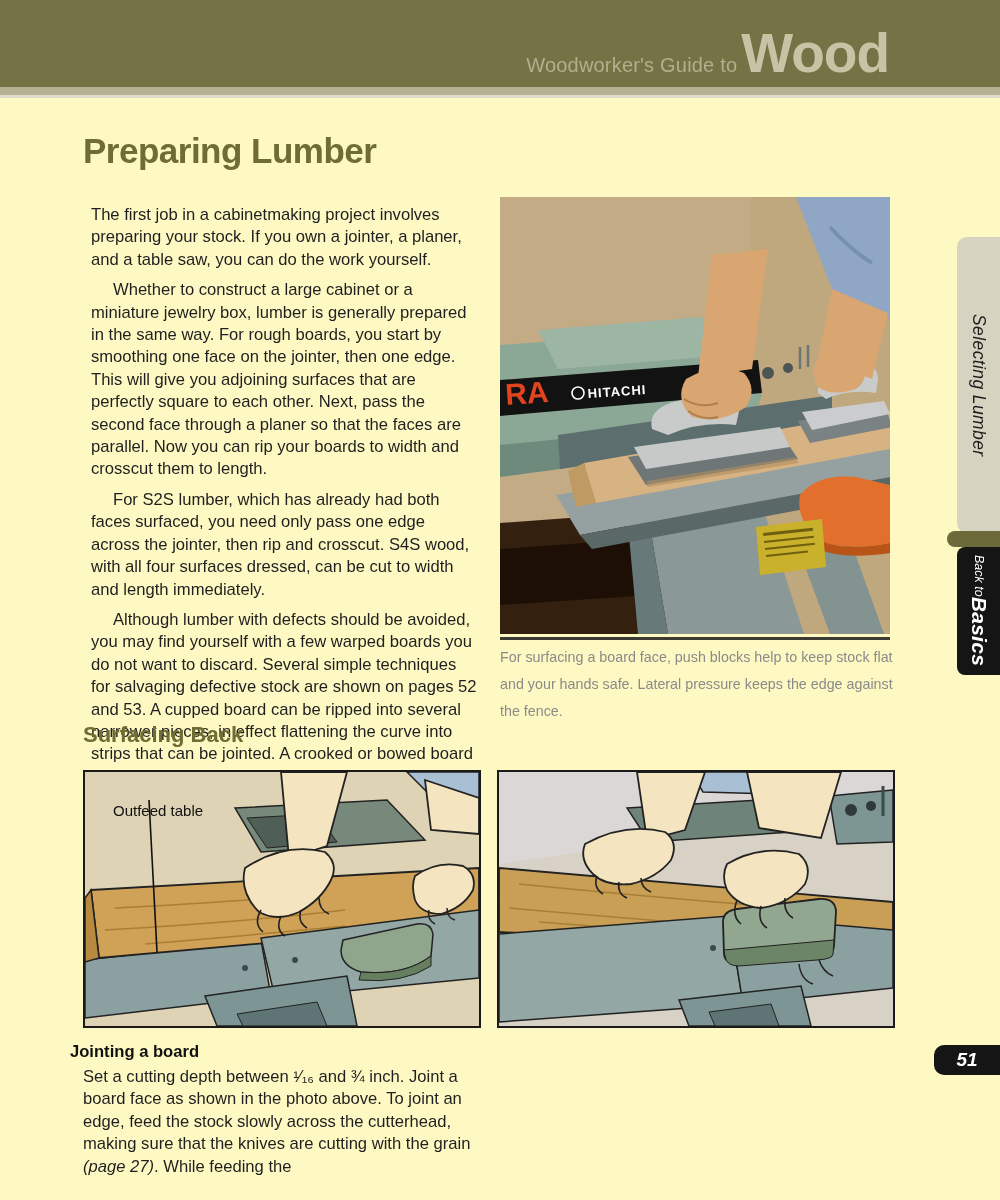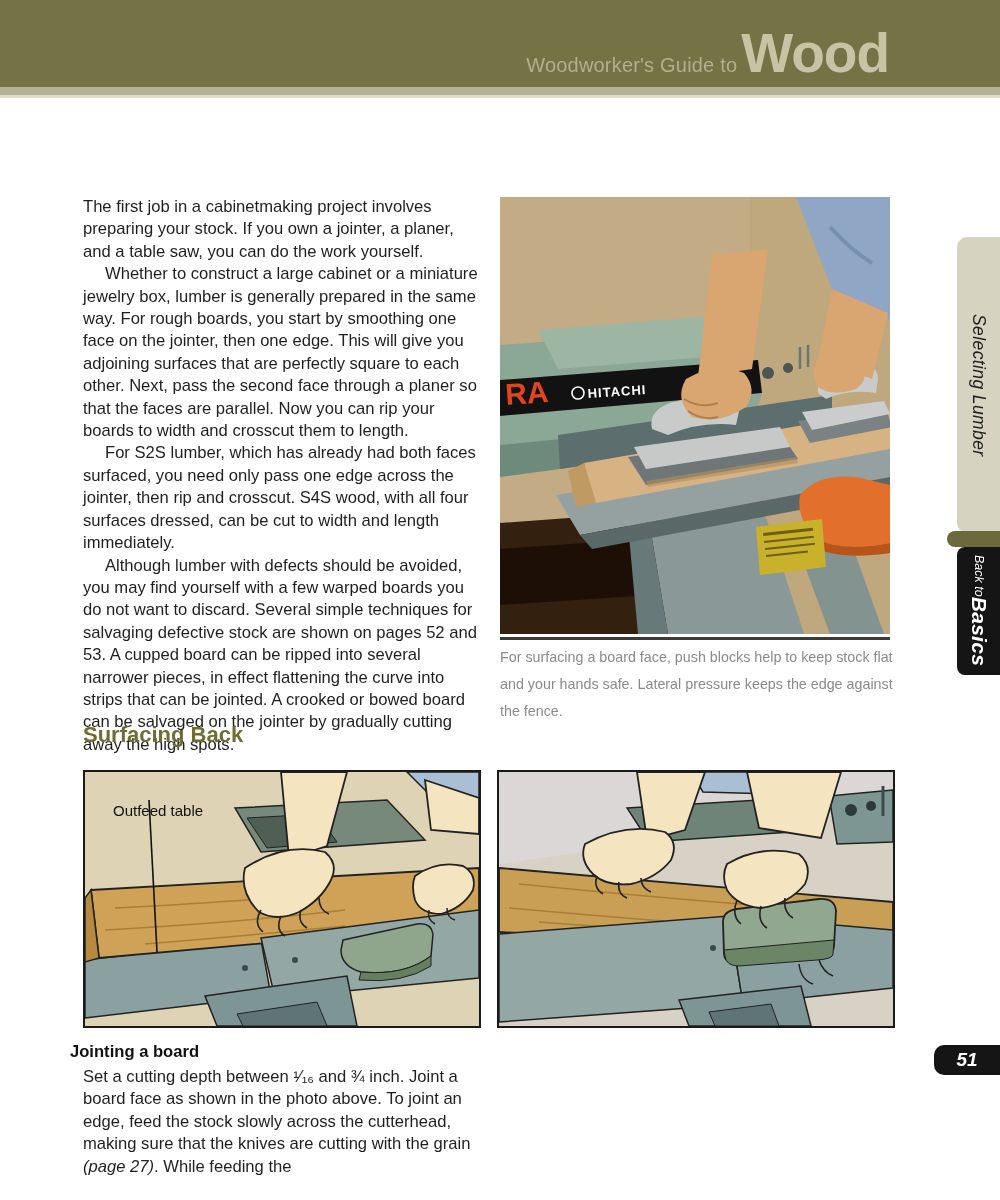--- a/index.html
+++ b/index.html
@@ -1,33 +1,33 @@
 <!DOCTYPE html>
 <html><head>
 <meta charset="utf-8">
 <style>
   html,body{margin:0;padding:0;background:#888;}
   .page{
-    position:relative;width:1000px;height:1200px;background:#ffffff;
+    position:relative;width:1000px;height:1200px;background:#fef9c3;
     font-family:"Liberation Sans","DejaVu Sans",sans-serif;overflow:hidden;
     margin:0 auto;
   }
   .abs{position:absolute;}
   
   .hdr{left:0;top:0;width:1000px;height:87px;background:#757245;
        display:flex;justify-content:flex-end;align-items:flex-end;}
   .hdr-inner{padding:0 111px 10px 0;display:flex;align-items:baseline;}
   .hdr-prefix{font-size:20px;color:#b2af8d;letter-spacing:.2px;}
   .hdr-word{font-size:55px;font-weight:bold;color:#c7c4a6;letter-spacing:-1px;margin-left:4px;line-height:.8;}
   .strip1{left:0;top:87px;width:1000px;height:8px;background:#b4b195;}
   .strip2{left:0;top:95px;width:1000px;height:3px;background:#dedbcb;}
   
   .title{left:83px;top:131px;font-size:35px;font-weight:bold;color:#6f6c34;letter-spacing:-.5px;}
   .body-col{left:83px;top:196px;width:402px;font-size:16.6px;line-height:22.4px;color:#1f1f1f;}
-  .body-col p{margin:0;}
+  .body-col p{margin:8px;}
   .body-col p.ind{text-indent:22px;}
   
   .photo{left:500px;top:197px;width:390px;height:440px;border-bottom:3px solid #3c3c34;}
   .photo svg{display:block;}
   .photo-cap{left:500px;top:644px;width:396px;font-size:14.3px;line-height:27px;color:#8a8a8a;}
   
   .tab-beige{left:957px;top:237px;width:43px;height:296px;background:#d6d3c1;
              border-radius:10px 0 0 10px;display:flex;align-items:center;justify-content:center;}
   .vtext{writing-mode:vertical-rl;white-space:nowrap;}
   .tab-beige .vtext{font-style:italic;font-size:17.5px;color:#1e1e1e;letter-spacing:.4px;}
@@ -61,20 +61,21 @@
 
   <div class="abs hdr">
     <div class="hdr-inner">
       <span class="hdr-prefix">Woodworker's Guide to</span>
       <span class="hdr-word">Wood</span>
     </div>
   </div>
   <div class="abs strip1"></div>
   <div class="abs strip2"></div>
 
+  <div class="abs title">Preparing Lumber</div>
 
   <div class="abs body-col">
     <p>The first job in a cabinetmaking project involves preparing your stock. If you own a jointer, a planer, and a table saw, you can do the work yourself.</p>
     <p class="ind">Whether to construct a large cabinet or a miniature jewelry box, lumber is generally prepared in the same way. For rough boards, you start by smoothing one face on the jointer, then one edge. This will give you adjoining surfaces that are perfectly square to each other. Next, pass the second face through a planer so that the faces are parallel. Now you can rip your boards to width and crosscut them to length.</p>
     <p class="ind">For S2S lumber, which has already had both faces surfaced, you need only pass one edge across the jointer, then rip and crosscut. S4S wood, with all four surfaces dressed, can be cut to width and length immediately.</p>
     <p class="ind">Although lumber with defects should be avoided, you may find yourself with a few warped boards you do not want to discard. Several simple techniques for salvaging defective stock are shown on pages 52 and 53. A cupped board can be ripped into several narrower pieces, in effect flattening the curve into strips that can be jointed. A crooked or bowed board can be salvaged on the jointer by gradually cutting away the high spots.</p>
   </div>
 
   <div class="abs photo">
     <svg width="390" height="437" viewBox="0 0 390 437">

